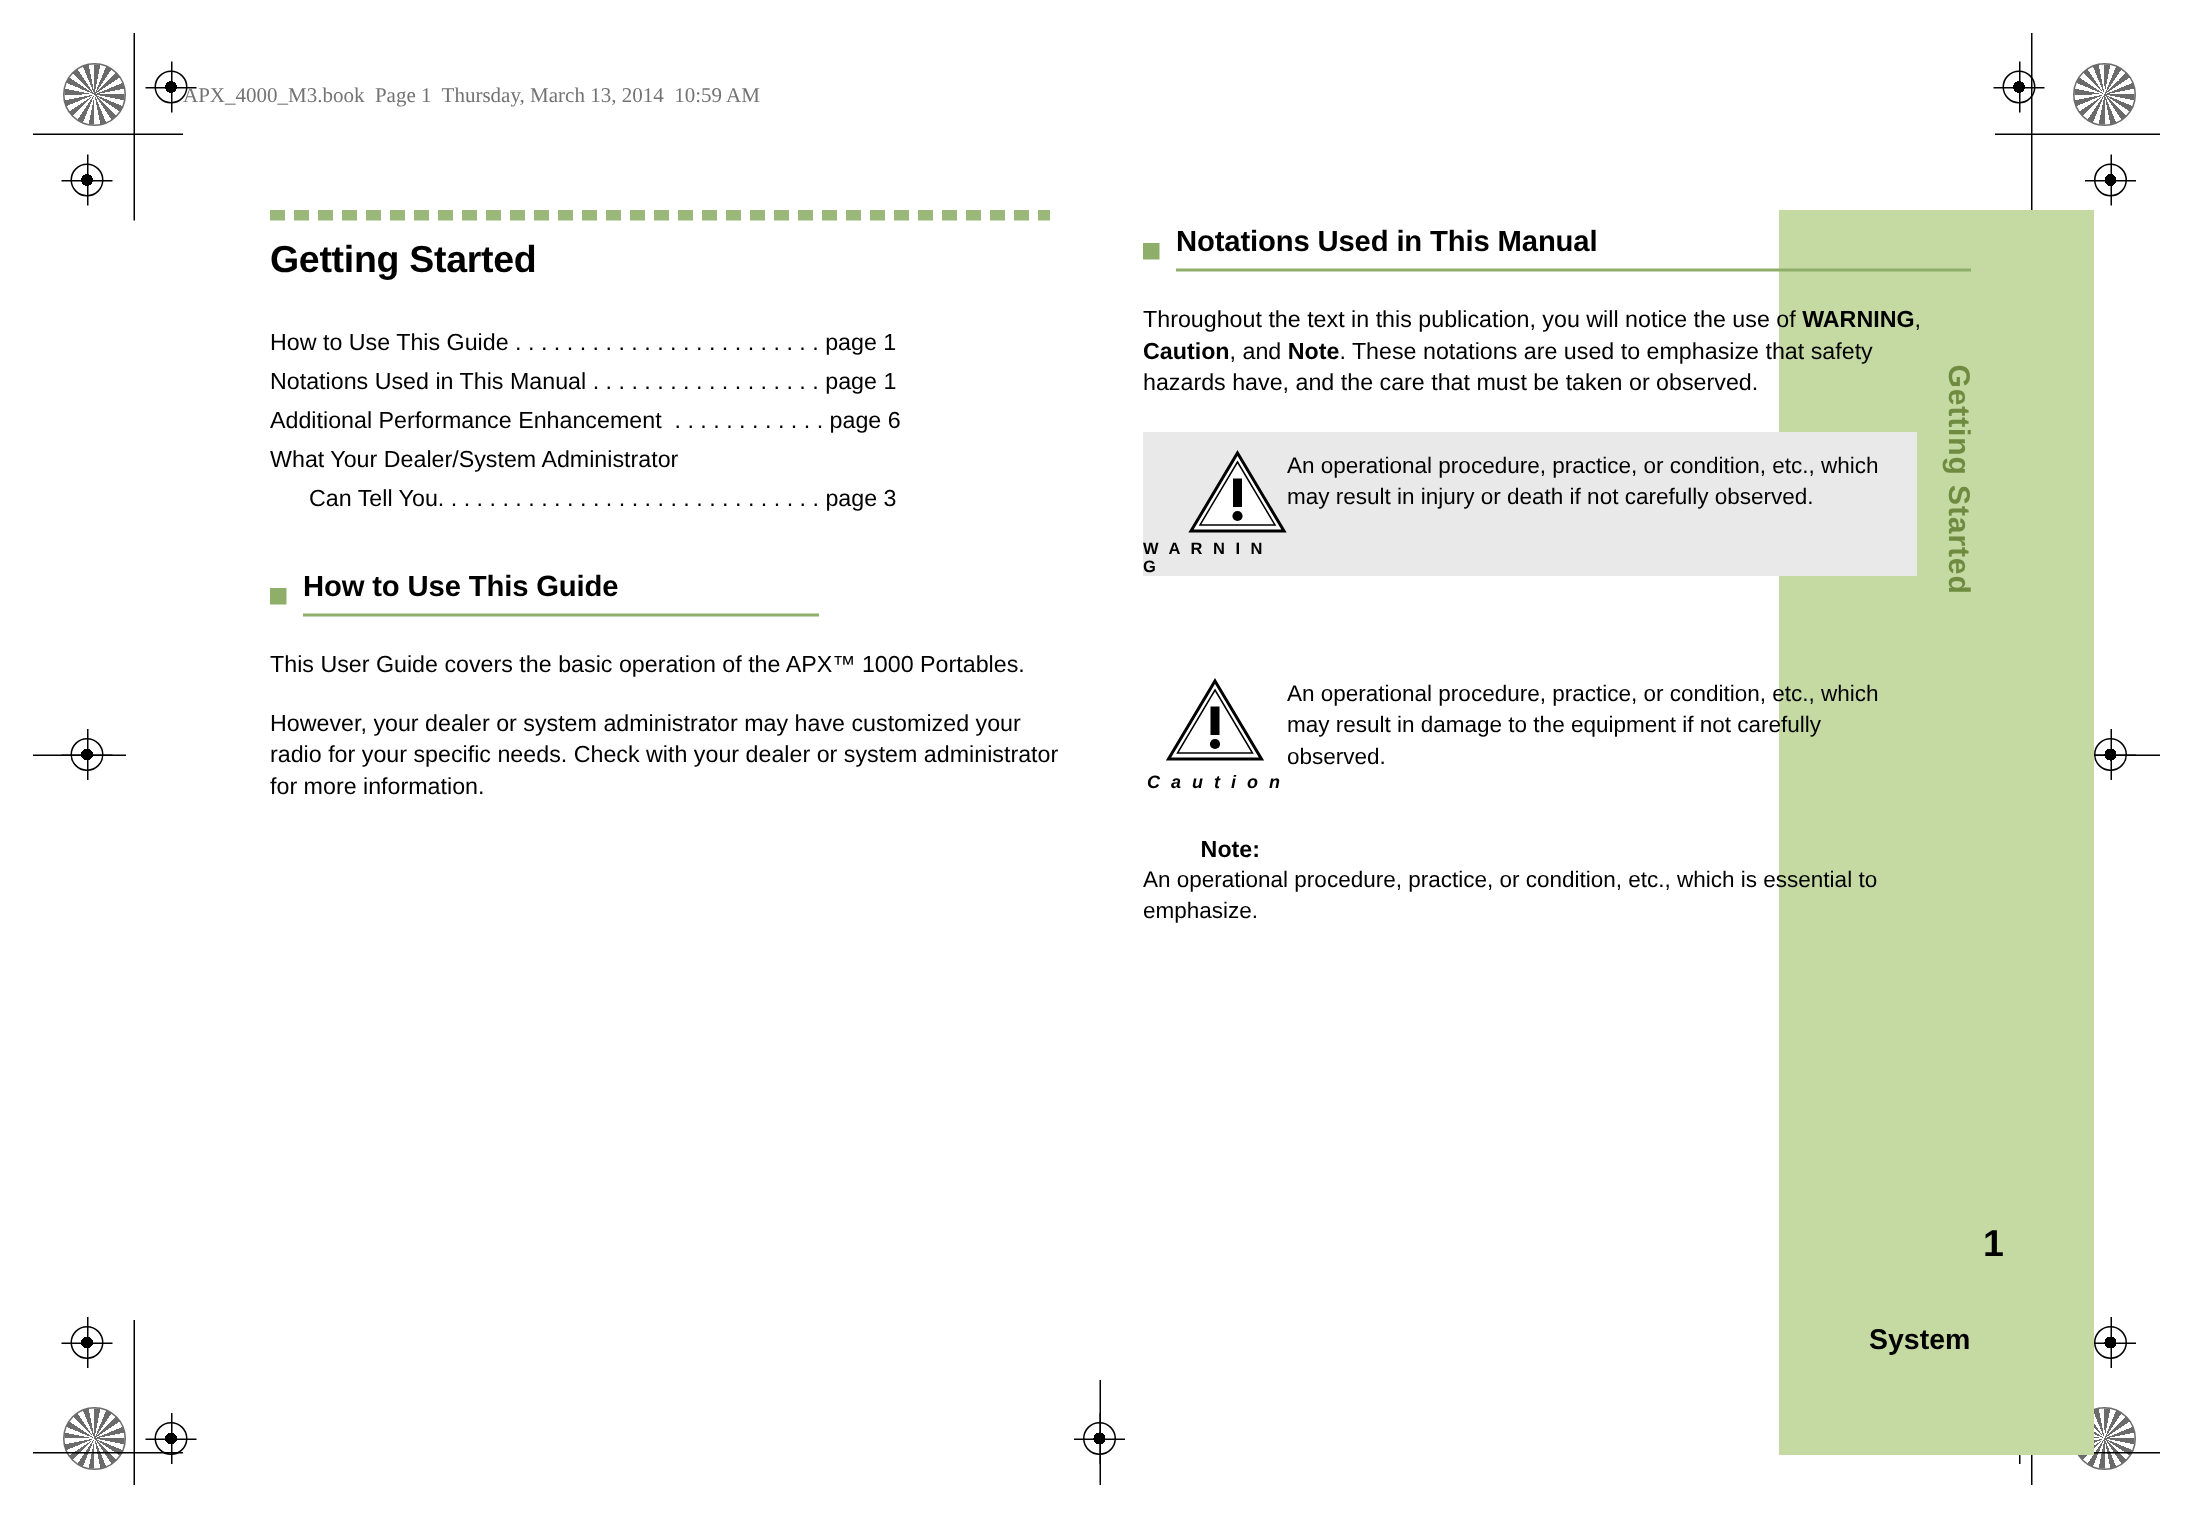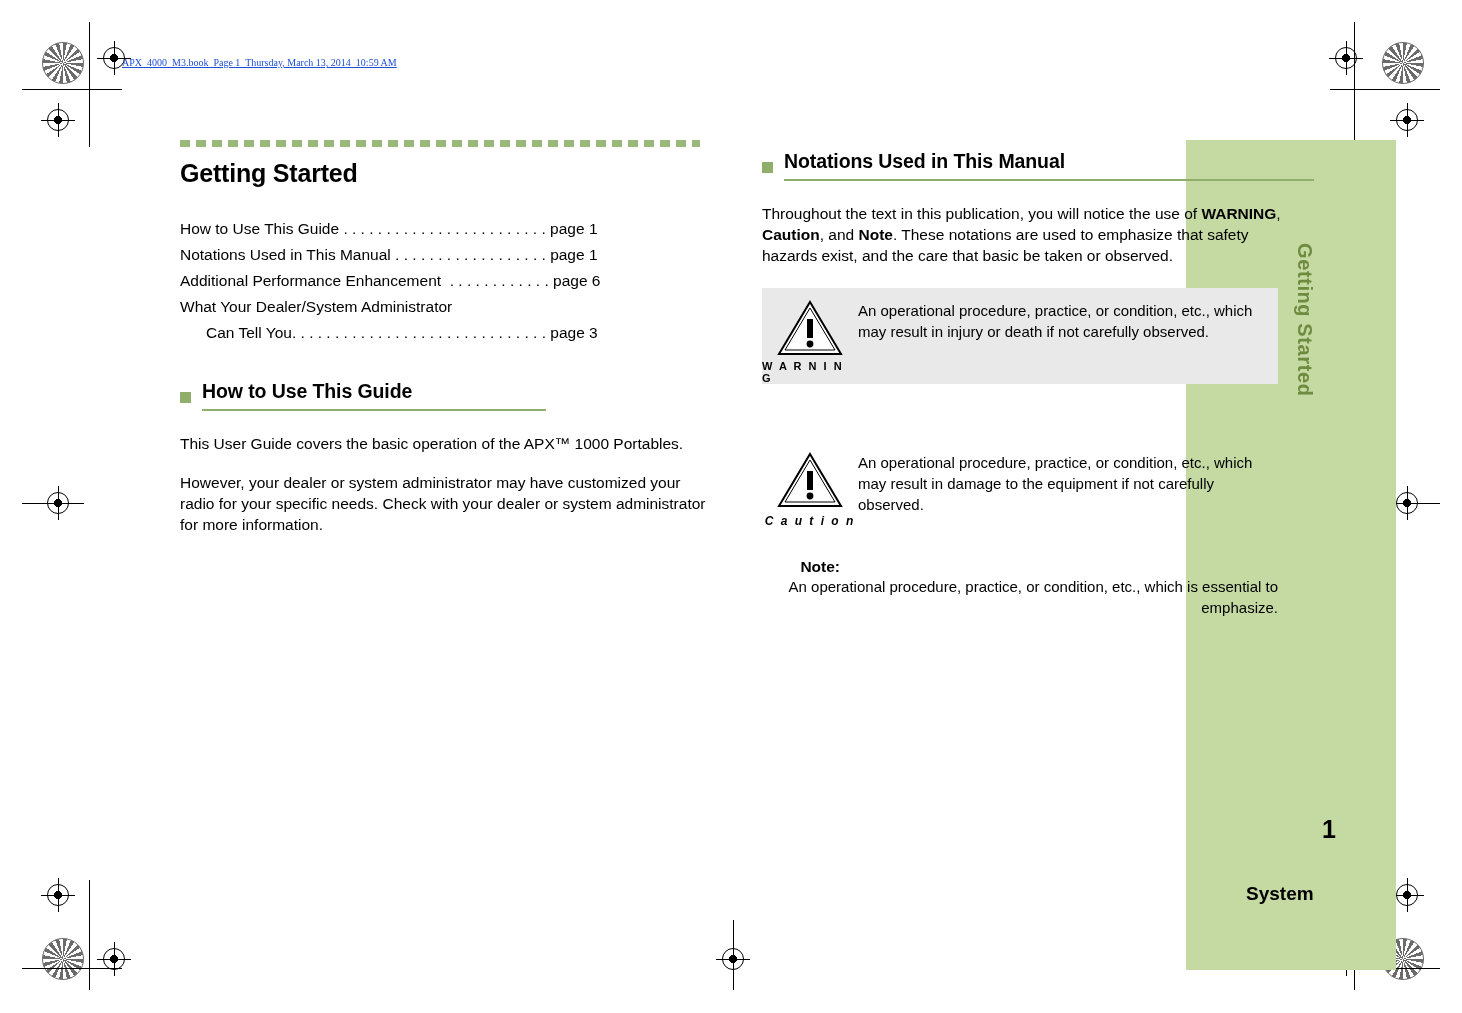--- a/index.html
+++ b/index.html
@@ -52,26 +52,25 @@
     position: absolute;
     height: 1px;
     background: #000;
   }
 
   
   .book-header {
     position: absolute;
     left: 122px;
     top: 57px;
-    font-size: 10px;
+    font-size: 14px;
     letter-spacing: 0px;
-    color: #1d4ed8;
+    color: #737373;
     white-space: pre;
     font-family: "Liberation Serif", serif;
-    text-decoration: underline;
   }
 
   .col-left {
     position: absolute;
     left: 180px;
     top: 140px;
     width: 530px;
   }
   .col-right {
     position: absolute;
@@ -150,21 +149,21 @@
     align-items: flex-start;
     padding: 0;
     margin-top: 22px;
   }
   .warn-icon-col {
     width: 96px;
     flex: none;
     padding-top: 12px;
     display: flex;
     flex-direction: column;
-    align-items: center;
+    align-items: flex-end;
   }
   .warn-label {
     font-size: 11px;
     font-weight: bold;
     letter-spacing: 2px;
     margin-top: 4px;
     font-family: "Liberation Sans", sans-serif;
   }
   .warn-text {
     font-size: 15px;
@@ -211,21 +210,20 @@
     flex: none;
     font-size: 15.5px;
     font-weight: bold;
     text-align: right;
     padding-right: 18px;
     box-sizing: border-box;
   }
   .note-text {
     font-size: 15px;
     line-height: 21px;
-    text-align: right;
   }
 
   
   .side-tab {
     position: absolute;
     left: 1186px;
     top: 140px;
     width: 210px;
     height: 830px;
     background: #c5d9a3;
@@ -349,21 +347,21 @@
 
 <div class="col-right">
 
   <div class="h2wrap" style="margin-top:10px;">
     <span class="sq"></span>
     <h2 class="sect">Notations Used in This Manual</h2>
   </div>
   <div class="h2rule right"></div>
 
   <p class="body" style="width:528px;">
-    <span>Throughout the text in this publication, you will notice the use of </span><b>WARNING</b><span>, </span><b>Caution</b><span>, and </span><b>Note</b><span>. These notations are used to emphasize that safety hazards exist, and the care that basic be taken or observed.</span>
+    <span>Throughout the text in this publication, you will notice the use of </span><b>WARNING</b><span>, </span><b>Caution</b><span>, and </span><b>Note</b><span>. These notations are used to emphasize that safety hazards have, and the care that must be taken or observed.</span>
   </p>
 
   <div class="warn-box">
     <div class="warn-icon-col">
       <svg class="icon-tri" width="66" height="56" viewBox="0 0 66 56">
         <polygon points="33,2 64,54 2,54" fill="#ffffff" stroke="#000000" stroke-width="2"></polygon>
         <polygon points="33,8 58,50 8,50" fill="none" stroke="#000000" stroke-width="1"></polygon>
         <rect x="30" y="19" width="6" height="19" fill="#000"></rect>
         <circle cx="33" cy="44" r="3.4" fill="#000"></circle>
       </svg>

